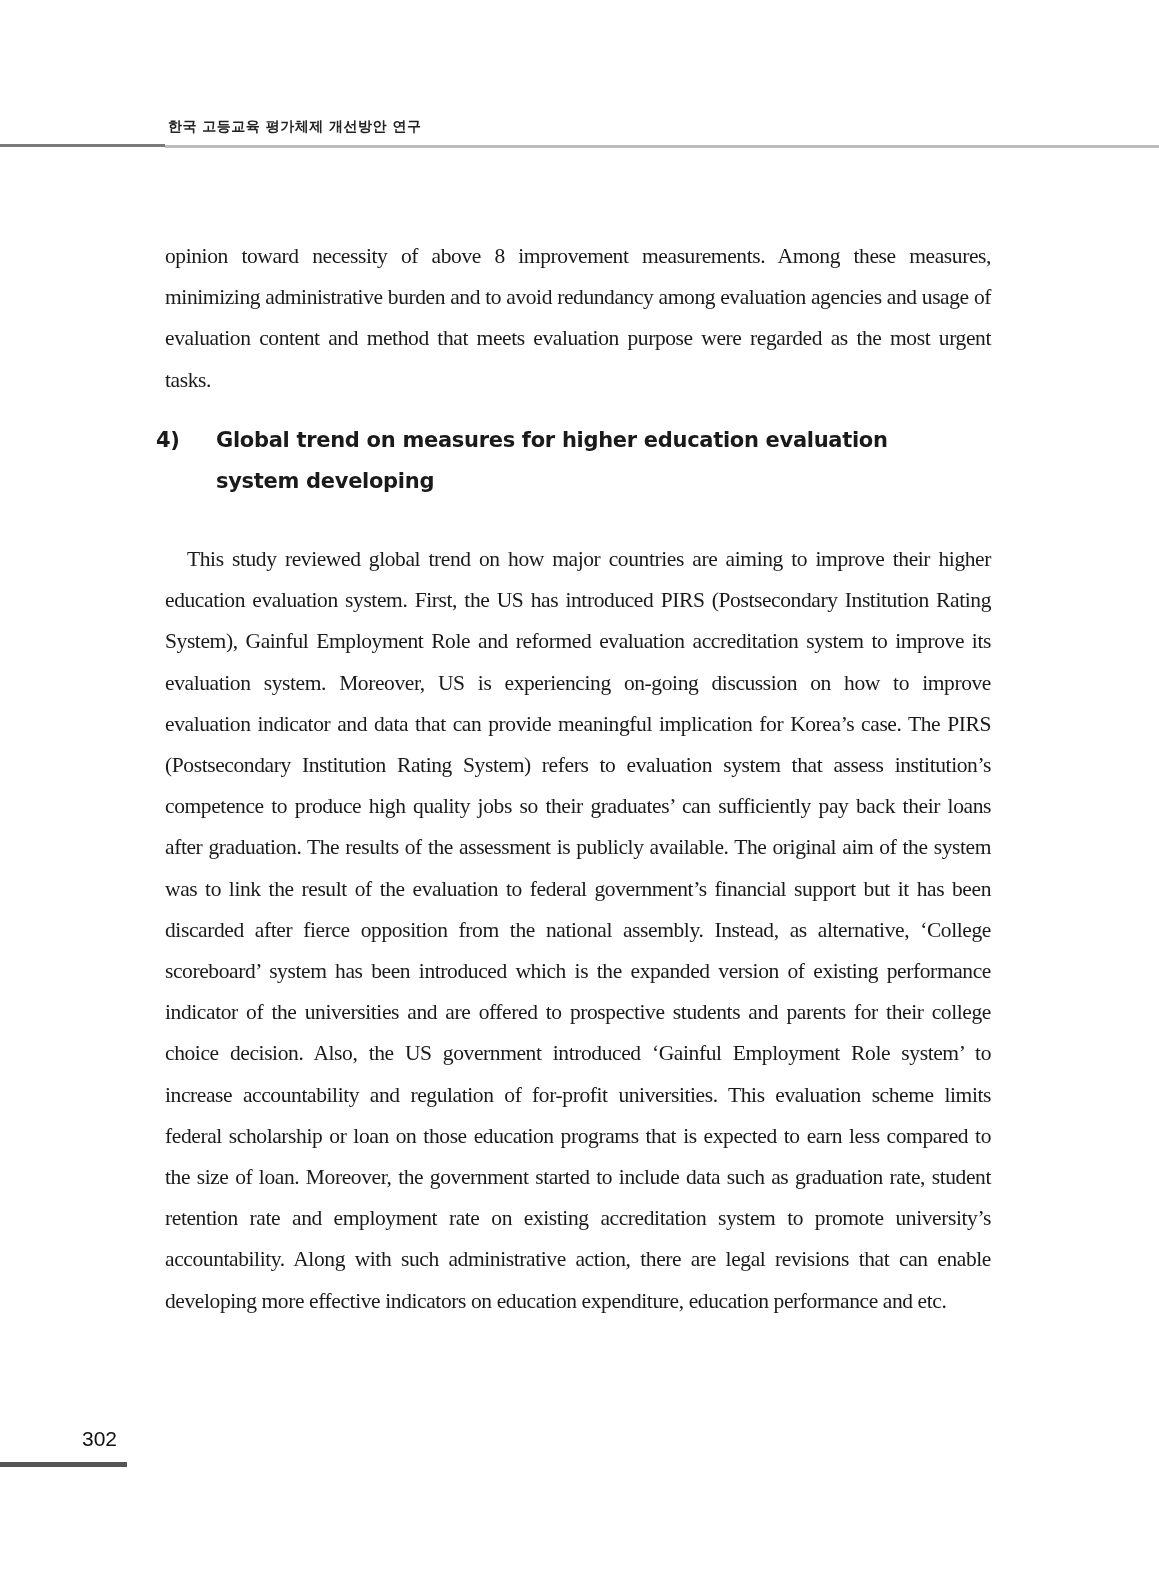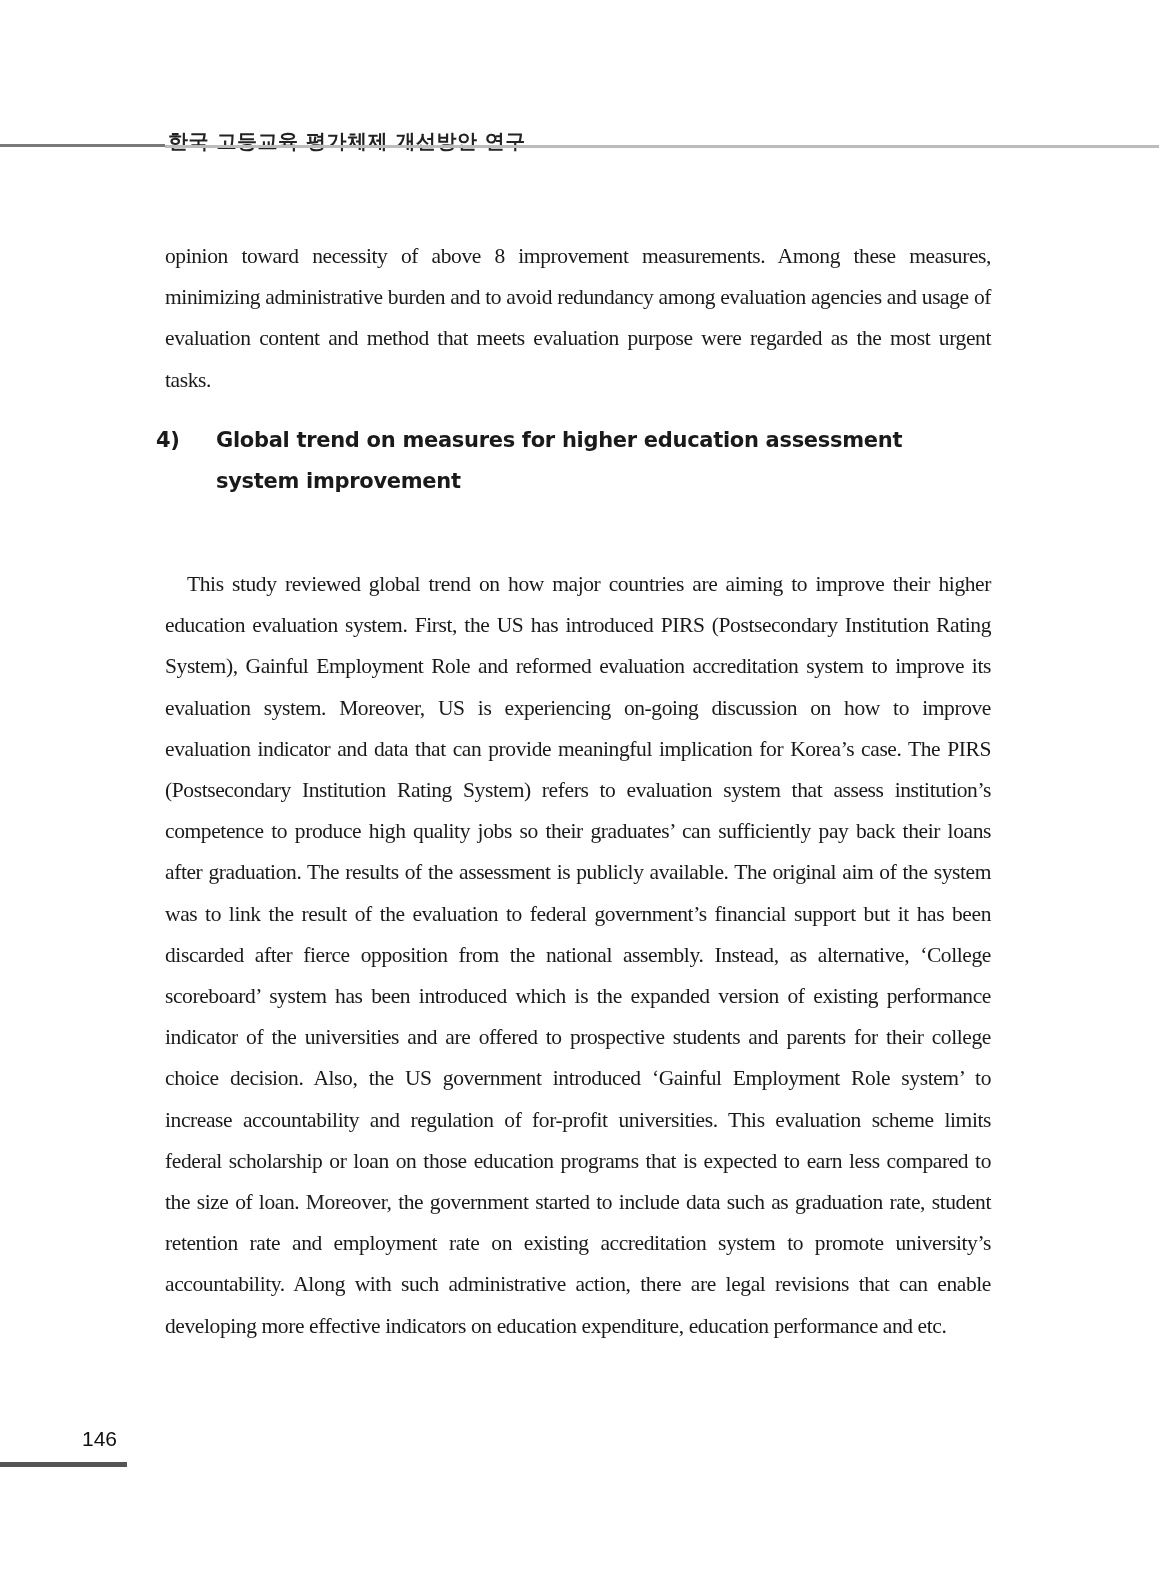--- a/index.html
+++ b/index.html
@@ -1,30 +1,30 @@
 <!DOCTYPE html>
 <html><head>
 <meta charset="utf-8">
 <style>
   html, body { margin: 0; padding: 0; background: #ffffff; }
   body { width: 1159px; height: 1571px; position: relative; overflow: hidden; }
   .header-title {
     position: absolute; left: 168px; top: 118px;
     font-family: "DejaVu Sans", sans-serif; font-weight: bold;
-    font-size: 20px; color: #222; letter-spacing: 0.5px; white-space: nowrap; margin-top: 10px;
+    font-size: 14px; color: #222; letter-spacing: 0.5px; white-space: nowrap;
   }
   .rule-dark { position: absolute; left: 0; top: 144px; width: 165px; height: 3px; background: #7a7a7a; }
   .rule-light { position: absolute; left: 165px; top: 145px; width: 994px; height: 3px; background: #bcbcbc; }
   .body-text {
     position: absolute; left: 165px; width: 826px;
     font-family: "Liberation Serif", serif; font-size: 21.5px; color: #1a1a1a;
     line-height: 41.2px; text-align: justify; letter-spacing: -0.4px; margin-top: 20px;
   }
   .para1 { top: 216px; }
-  .para2 { top: 544px; text-indent: 22px; }
+  .para2 { top: 519px; text-indent: 22px; }
   .section-heading {
     position: absolute; left: 186px; top: 420px; width: 760px;
     font-family: "DejaVu Sans", sans-serif; font-weight: bold; font-size: 21px;
     color: #1a1a1a; line-height: 41px; letter-spacing: -0.3px;
   }
   .section-heading .num { display: inline-block; width: 30px; }
   .section-heading .text { display: inline; }
   .heading-wrap { padding-left: 30px; text-indent: -30px; }
   .page-number {
     position: absolute; left: 82px; top: 1427px;
@@ -37,21 +37,21 @@
 
 <div>
   <div class="header-title">한국 고등교육 평가체제 개선방안 연구</div>
   <div class="rule-dark"></div>
   <div class="rule-light"></div>
 </div>
 
 <div class="body-text para1">opinion toward necessity of above 8 improvement measurements. Among these measures, minimizing administrative burden and to avoid redundancy among evaluation agencies and usage of evaluation content and method that meets evaluation purpose were regarded as the most urgent tasks.</div>
 
 <div class="section-heading heading-wrap">
-  <span class="num">4)</span><span class="text">Global trend on measures for higher education assessment system improvement</span>
+  <span class="num">4)</span><span class="text">Global trend on measures for higher education evaluation system developing</span>
 </div>
 
 <div class="body-text para2">This study reviewed global trend on how major countries are aiming to improve their higher education evaluation system. First, the US has introduced PIRS (Postsecondary Institution Rating System), Gainful Employment Role and reformed evaluation accreditation system to improve its evaluation system. Moreover, US is experiencing on-going discussion on how to improve evaluation indicator and data that can provide meaningful implication for Korea’s case. The PIRS (Postsecondary Institution Rating System) refers to evaluation system that assess institution’s competence to produce high quality jobs so their graduates’ can sufficiently pay back their loans after graduation. The results of the assessment is publicly available. The original aim of the system was to link the result of the evaluation to federal government’s financial support but it has been discarded after fierce opposition from the national assembly. Instead, as alternative, ‘College scoreboard’ system has been introduced which is the expanded version of existing performance indicator of the universities and are offered to prospective students and parents for their college choice decision. Also, the US government introduced ‘Gainful Employment Role system’ to increase accountability and regulation of for-profit universities. This evaluation scheme limits federal scholarship or loan on those education programs that is expected to earn less compared to the size of loan. Moreover, the government started to include data such as graduation rate, student retention rate and employment rate on existing accreditation system to promote university’s accountability. Along with such administrative action, there are legal revisions that can enable developing more effective indicators on education expenditure, education performance and etc.</div>
 
 <div>
-  <div class="page-number">146</div>
+  <div class="page-number">302</div>
   <div class="page-bar"></div>
 </div>
 
 </body></html>

